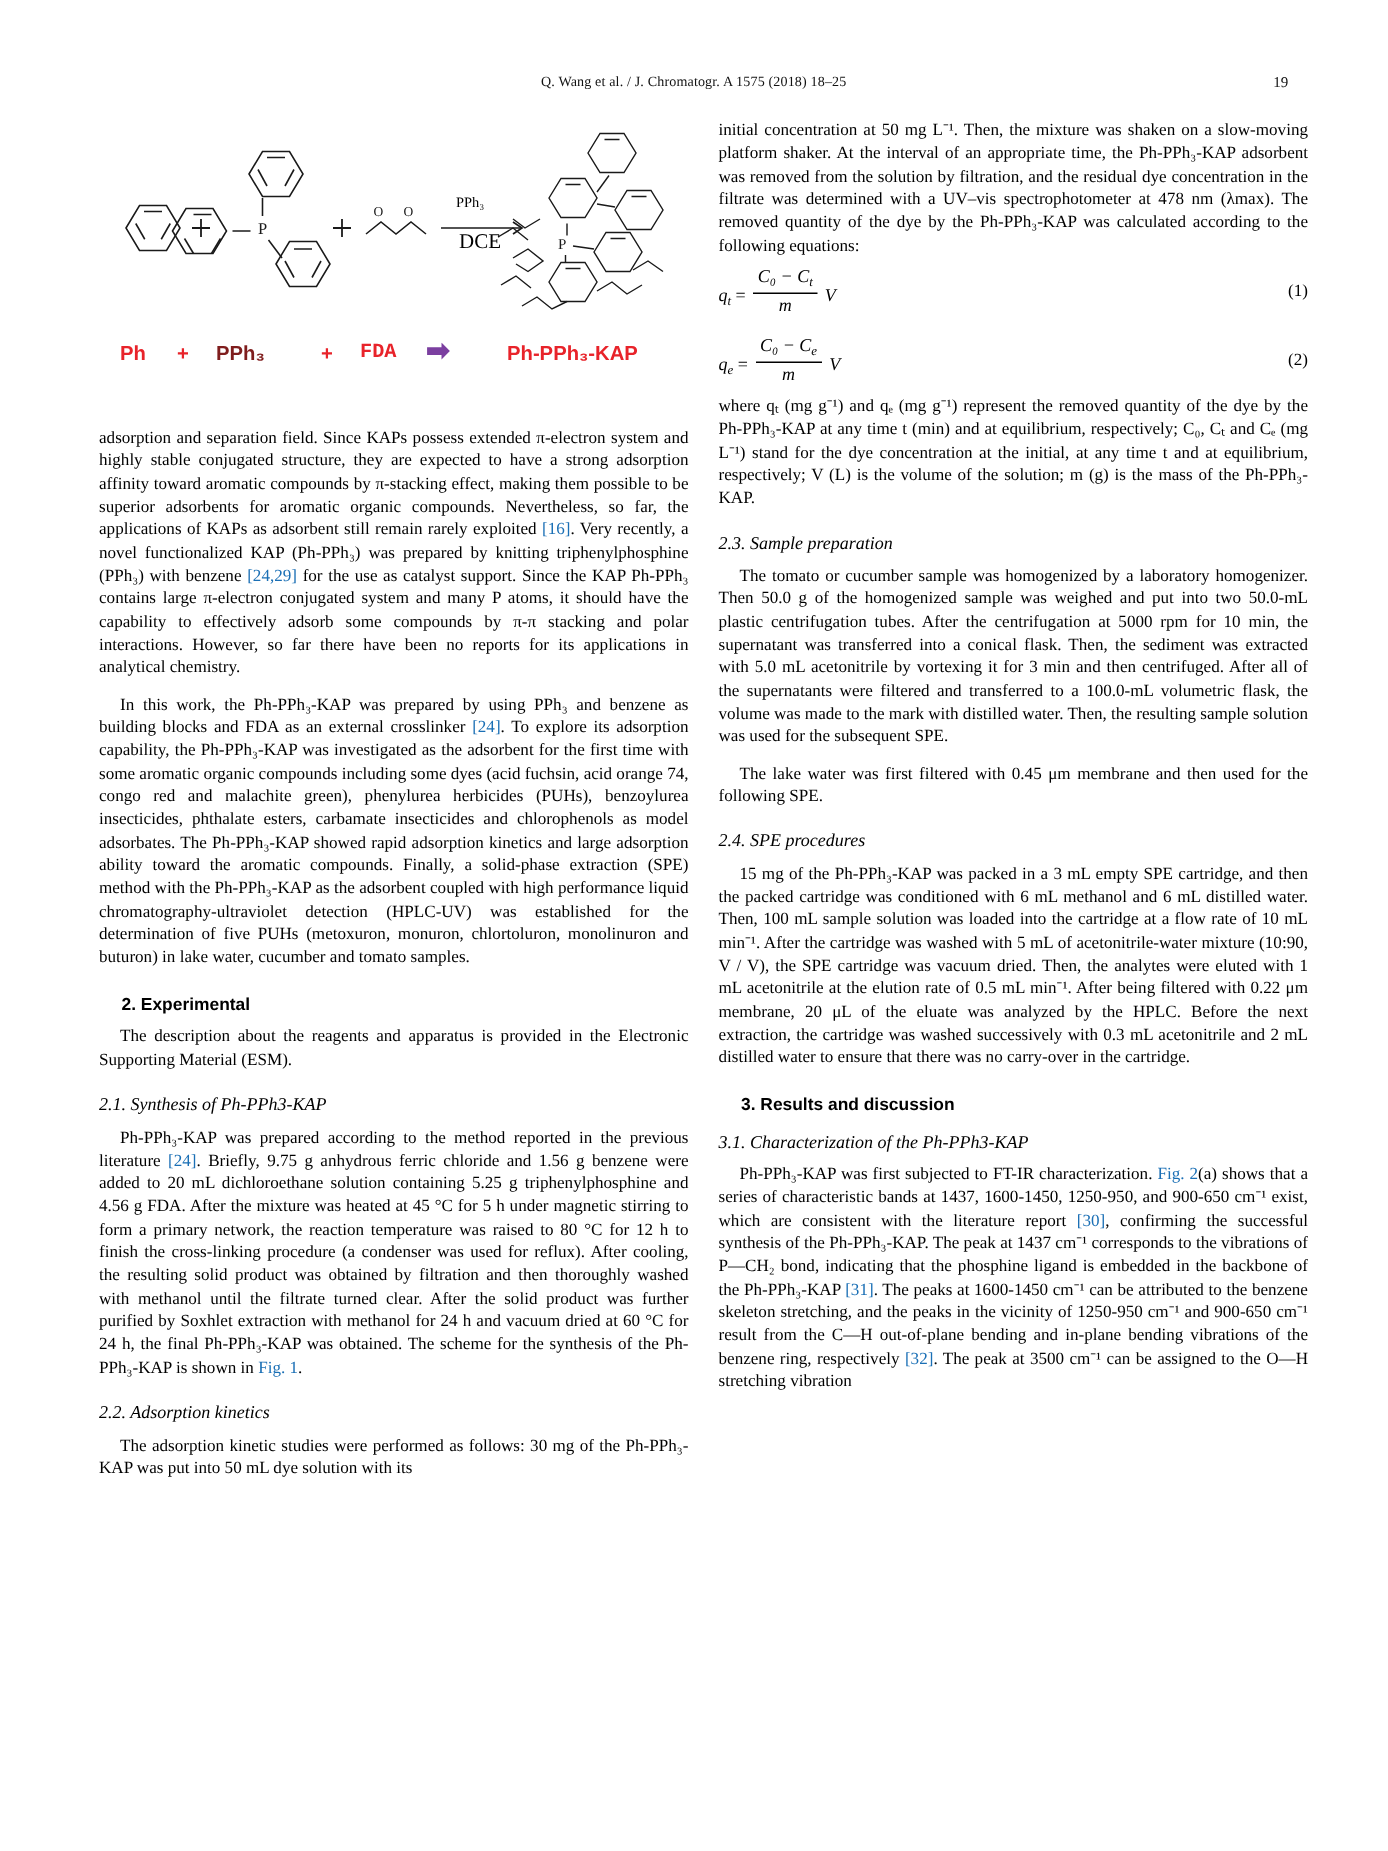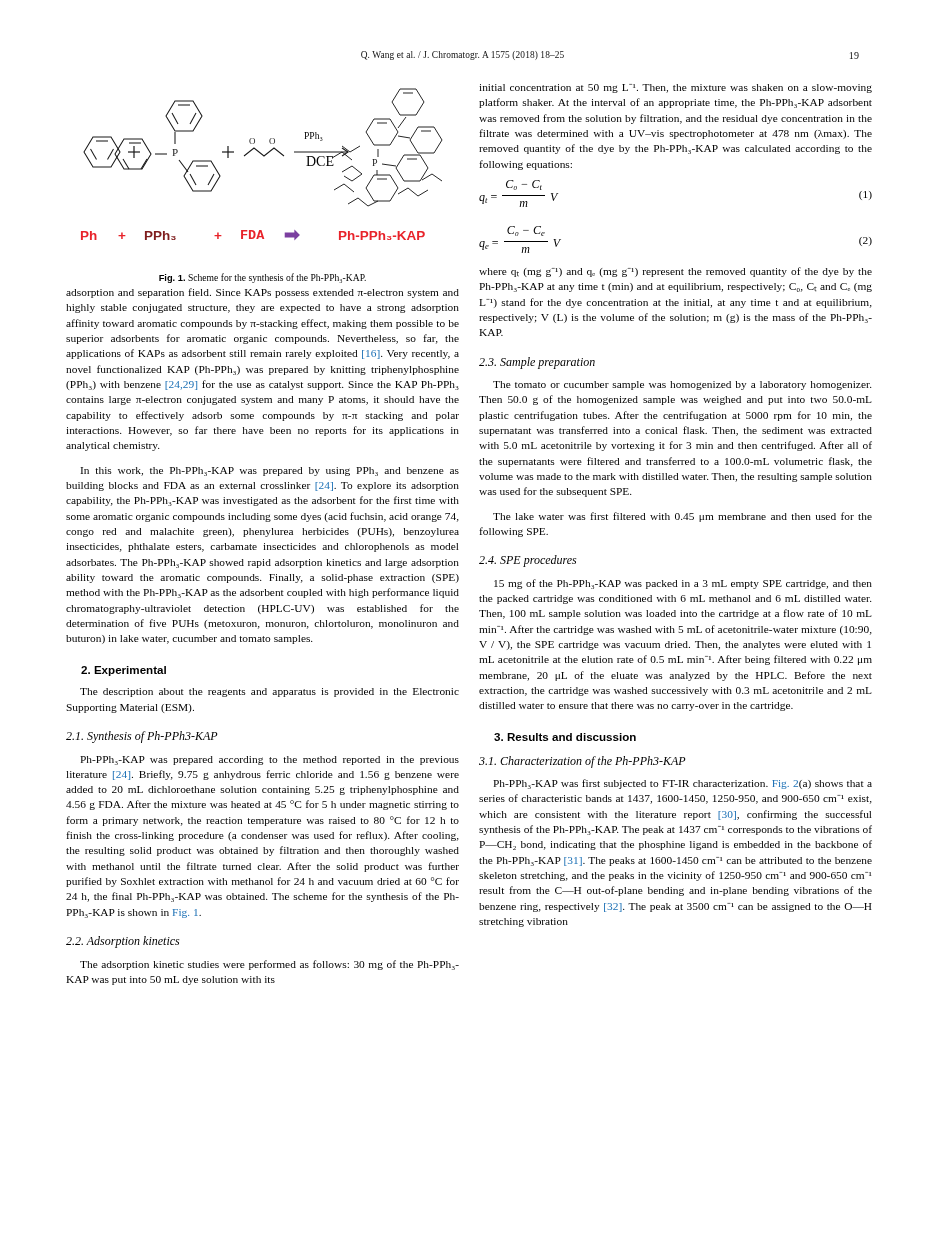--- a/index.html
+++ b/index.html
@@ -237,24 +237,20 @@
       <span class="lbl-pph3">PPh₃</span>
       <span class="lbl-p2">+</span>
       <span class="lbl-fda">FDA</span>
       <span class="arrow-big">➡</span>
       <span class="lbl-prod">Ph-PPh₃-KAP</span>
     </div>
     <div style="position:absolute;left:238px;top:50px;font-size:9.6px;font-family:'Liberation Serif',serif;">PPh₃</div>
     <div style="position:absolute;left:240px;top:74px;font-size:14px;font-family:'Liberation Serif',serif;">DCE</div>
   </div>
 
-  <div class="fig-caption">
-    <b>Fig. 1.</b>
-    <span>Scheme for the synthesis of the Ph-PPh₃-KAP.</span>
-  </div>
 
   <div class="col col-left" style="top:285px;">
 
     <p><span>adsorption and separation field. Since KAPs possess extended π-electron system and highly stable conjugated structure, they are expected to have a strong adsorption affinity toward aromatic compounds by π-stacking effect, making them possible to be superior adsorbents for aromatic organic compounds. Nevertheless, so far, the applications of KAPs as adsorbent still remain rarely exploited</span> <a class="lnk" href="#">[16]</a><span>. Very recently, a novel functionalized KAP (Ph-PPh₃) was prepared by knitting triphenylphosphine (PPh₃) with benzene</span> <a class="lnk" href="#">[24,29]</a> <span>for the use as catalyst support. Since the KAP Ph-PPh₃ contains large π-electron conjugated system and many P atoms, it should have the capability to effectively adsorb some compounds by π-π stacking and polar interactions. However, so far there have been no reports for its applications in analytical chemistry.</span></p>
 
     <p class="ind sp"><span>In this work, the Ph-PPh₃-KAP was prepared by using PPh₃ and benzene as building blocks and FDA as an external crosslinker</span> <a class="lnk" href="#">[24]</a><span>. To explore its adsorption capability, the Ph-PPh₃-KAP was investigated as the adsorbent for the first time with some aromatic organic compounds including some dyes (acid fuchsin, acid orange 74, congo red and malachite green), phenylurea herbicides (PUHs), benzoylurea insecticides, phthalate esters, carbamate insecticides and chlorophenols as model adsorbates. The Ph-PPh₃-KAP showed rapid adsorption kinetics and large adsorption ability toward the aromatic compounds. Finally, a solid-phase extraction (SPE) method with the Ph-PPh₃-KAP as the adsorbent coupled with high performance liquid chromatography-ultraviolet detection (HPLC-UV) was established for the determination of five PUHs (metoxuron, monuron, chlortoluron, monolinuron and buturon) in lake water, cucumber and tomato samples.</span></p>
 
     <h2 class="sec">2.  Experimental</h2>
 
     <p class="ind">The description about the reagents and apparatus is provided in the Electronic Supporting Material (ESM).</p>

